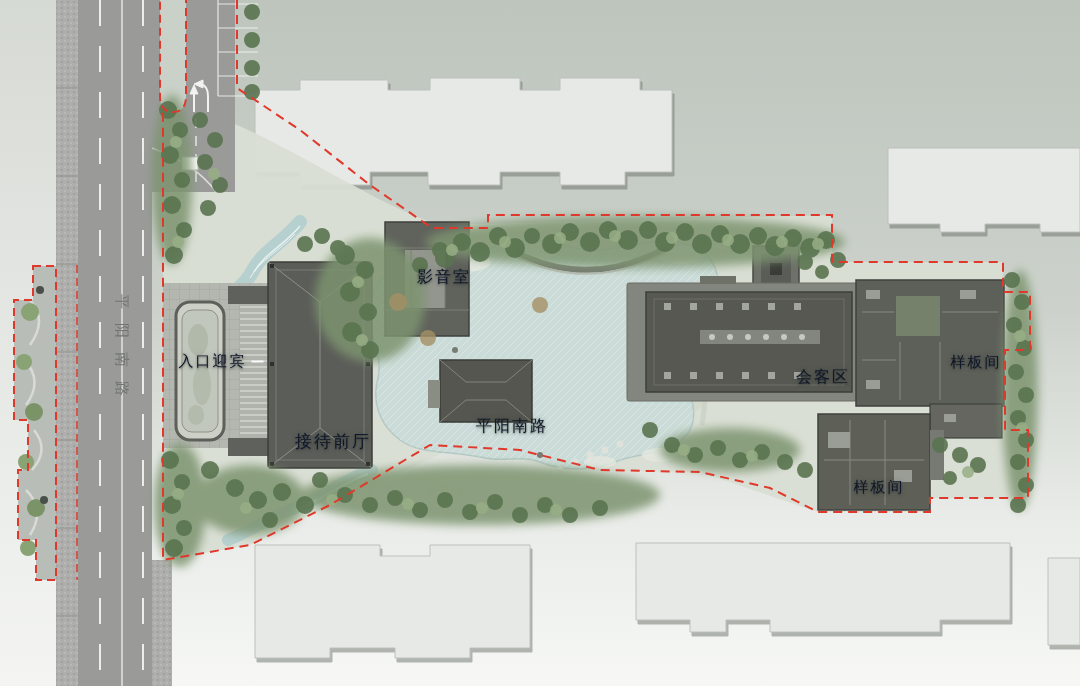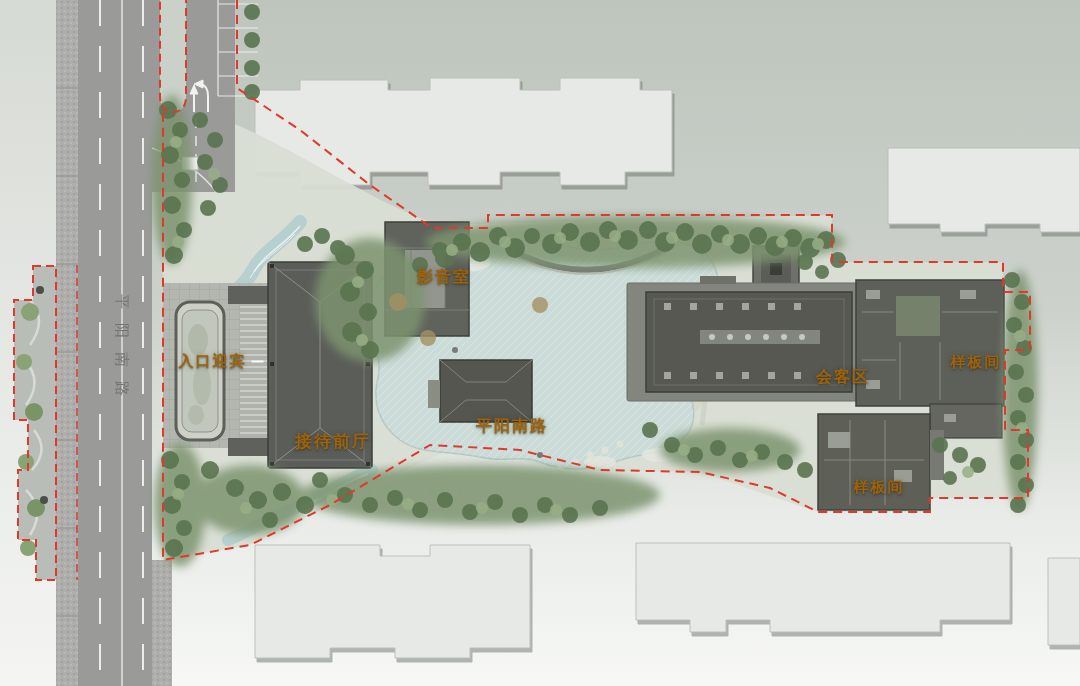--- a/index.html
+++ b/index.html
@@ -1,19 +1,19 @@
 <!DOCTYPE html>
 <html><head>
 <meta charset="utf-8">
 <style>
   html,body{margin:0;padding:0;background:#e9ece9;}
   .stage{position:relative;width:1080px;height:686px;overflow:hidden;
          font-family:"DejaVu Sans",sans-serif;}
   .stage svg{position:absolute;left:0;top:0;}
-  .plan-label{position:absolute;transform:translate(-50%,-50%);color:#a16207;font-weight:700;
+  .plan-label{position:absolute;transform:translate(-50%,-50%);color:#0f172a;font-weight:400;
     white-space:nowrap;letter-spacing:2px;
     text-shadow:0 1px 2px rgba(40,45,40,.6),0 0 5px rgba(40,45,40,.35);}
   .lbl-17{font-size:17px;}
   .lbl-16{font-size:16px;}
   .lbl-15{font-size:15px;}
   .leader{display:inline-block;width:12px;border-top:2px solid #fff;margin-left:5px;
     vertical-align:middle;opacity:.9;}
   .road-name{position:absolute;left:131px;top:294px;transform:rotate(90deg);
     transform-origin:0 0;font-size:15px;letter-spacing:14px;color:#6e716c;
     font-weight:500;opacity:.95;white-space:nowrap;}
@@ -421,17 +421,17 @@
     <line x1="77" y1="265" x2="77" y2="580" stroke-width="1.5" stroke-dasharray="8 5"></line>
   </g>
 </svg>
 
 <div class="plan-label lbl-15" style="left:193px;top:361px;margin-left:28px;">
   <span>入口迎宾</span><span class="leader"></span>
 </div>
 <div class="plan-label lbl-17" style="left:333px;top:441px;">接待前厅</div>
 <div class="plan-label lbl-16" style="left:444px;top:277px;">影音室</div>
 <div class="plan-label lbl-16" style="left:512px;top:426px;">平阳南路</div>
-<div class="plan-label lbl-16" style="left:843px;top:377px;">会客区</div>
+<div class="plan-label lbl-16" style="left:823px;top:377px;">会客区</div>
 <div class="plan-label lbl-15" style="left:976px;top:362px;">样板间</div>
 <div class="plan-label lbl-15" style="left:879px;top:487px;">样板间</div>
 <div class="road-name">平阳南路</div>
 </div>
 
 </body></html>

